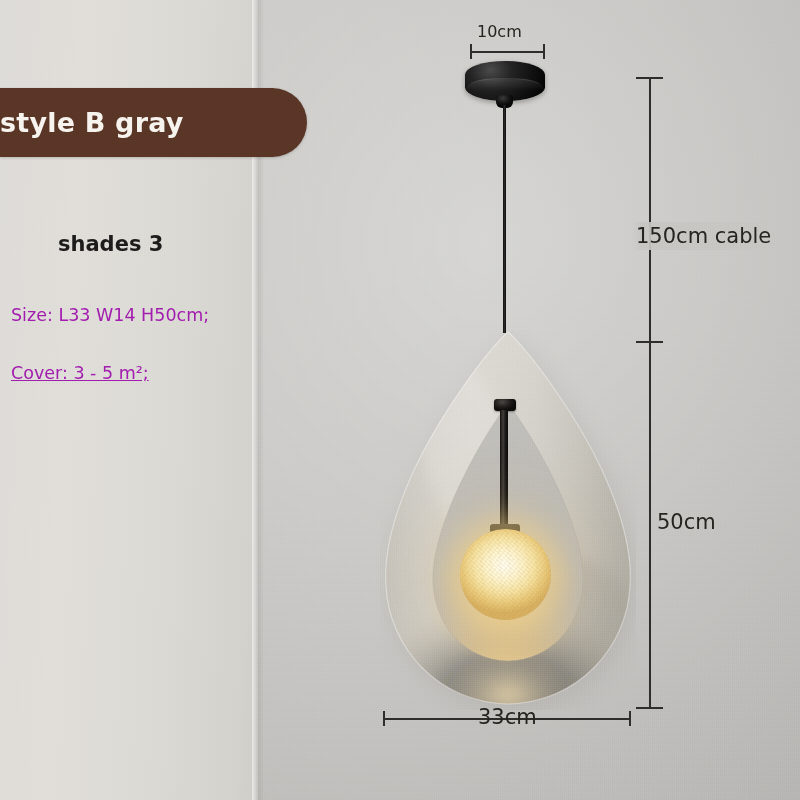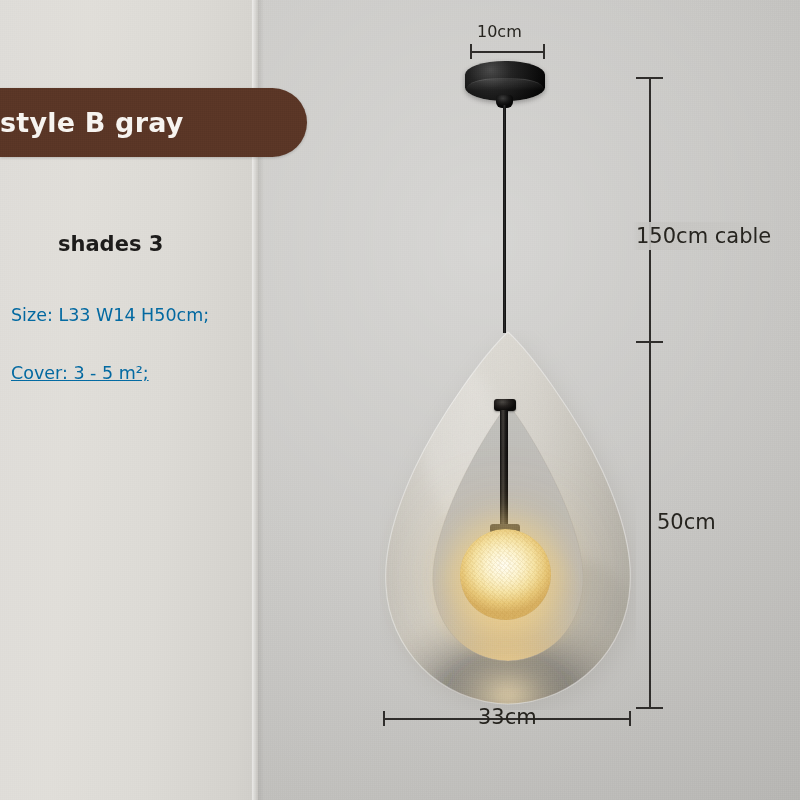--- a/index.html
+++ b/index.html
@@ -95,21 +95,21 @@
     color: #1d1c1b;
     white-space: nowrap;
   }
   .spec-list {
     position: absolute;
     left: 11px; top: 307px;
     width: 250px;
   }
   .spec-line {
     font-size: 17.5px;
-    color: #0369a1;
+    color: #a21caf;
     line-height: 1;
     margin-bottom: 40px;
     white-space: nowrap;
   }
   .spec-line:last-child { margin-bottom: 0; text-decoration: underline; }
 
   
   .lamp { position: absolute; left: 0; top: 0; width: 800px; height: 800px; }
 
   .canopy {

